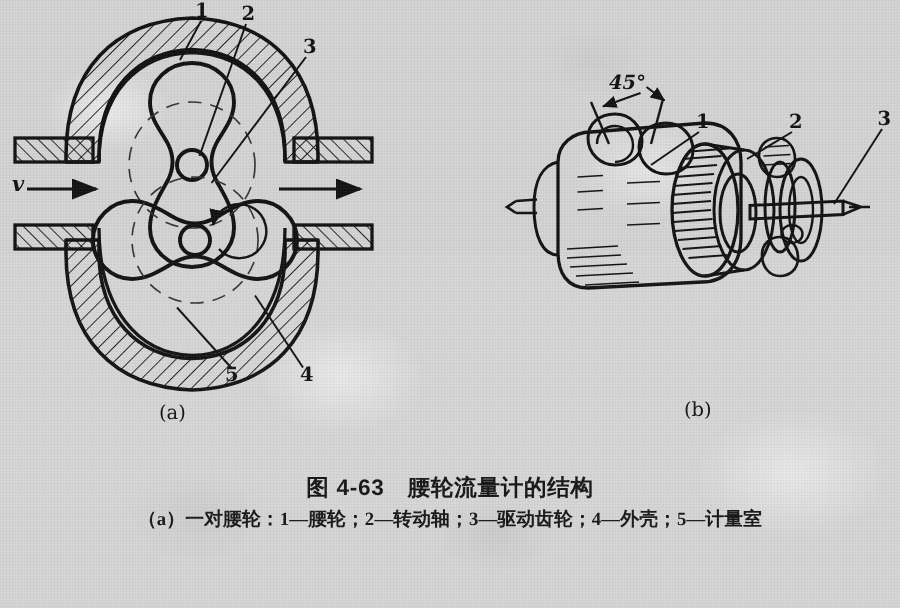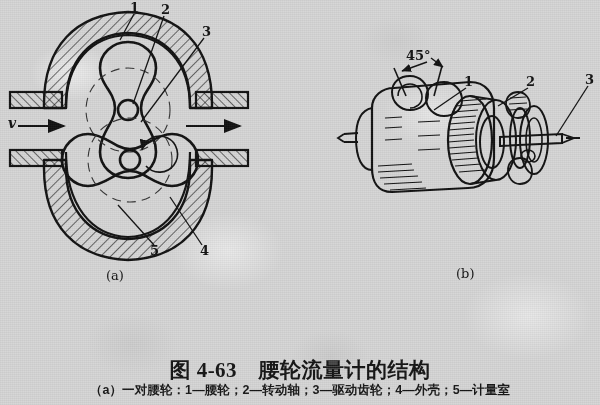--- a/index.html
+++ b/index.html
@@ -41,26 +41,26 @@
   .lbl.ital{font-style:italic;font-size:14px;}
   .panel-cap{
     position:absolute;
     font-family:"DejaVu Serif","Liberation Serif",serif;
     font-size:13px;color:#111;white-space:nowrap;
   }
   #caption{
     position:absolute;left:0;right:0;top:316px;text-align:center;
   }
   .cap-title{
+    font-family:Liberation Sans, sans-serif;
+    font-size:15px;font-weight:700;color:#141414;
+    letter-spacing:.5px;line-height:20px;
+  }
+  .cap-line{
     font-family:Liberation Serif, serif;
-    font-size:21px;font-weight:700;color:#141414;
-    letter-spacing:.5px;line-height:20px;margin-top:44px;
-  }
-  .cap-line{
-    font-family:Liberation Sans, sans-serif;
     font-size:12.5px;font-weight:700;color:#161616;
     line-height:21px;letter-spacing:.1px;
     white-space:nowrap;
   }
 </style>
 </head>
 <body>
 
 <div id="page">
 
@@ -256,21 +256,21 @@
   <span class="lbl" style="left:130px;top:0px;">1</span>
   <span class="lbl" style="left:161px;top:2px;">2</span>
   <span class="lbl" style="left:202px;top:24px;">3</span>
   <span class="lbl" style="left:200px;top:243px;">4</span>
   <span class="lbl" style="left:150px;top:243px;">5</span>
 
   <span class="lbl ital" style="left:8px;top:115px;">v</span>
 
   <span class="panel-cap" style="left:106px;top:268px;">(a)</span>
 
-  <span class="lbl" style="left:406px;top:48px;">45°</span>
+  <span class="lbl" style="left:406px;top:48px;font-style:italic;">45°</span>
   <span class="lbl" style="left:464px;top:74px;">1</span>
   <span class="lbl" style="left:526px;top:74px;">2</span>
   <span class="lbl" style="left:585px;top:72px;">3</span>
 
   <span class="panel-cap" style="left:456px;top:266px;">(b)</span>
 
   <div id="caption">
     <div class="cap-title">图 4-63　腰轮流量计的结构</div>
     <div class="cap-line">（a）一对腰轮：1—腰轮；2—转动轴；3—驱动齿轮；4—外壳；5—计量室</div>
   </div>

